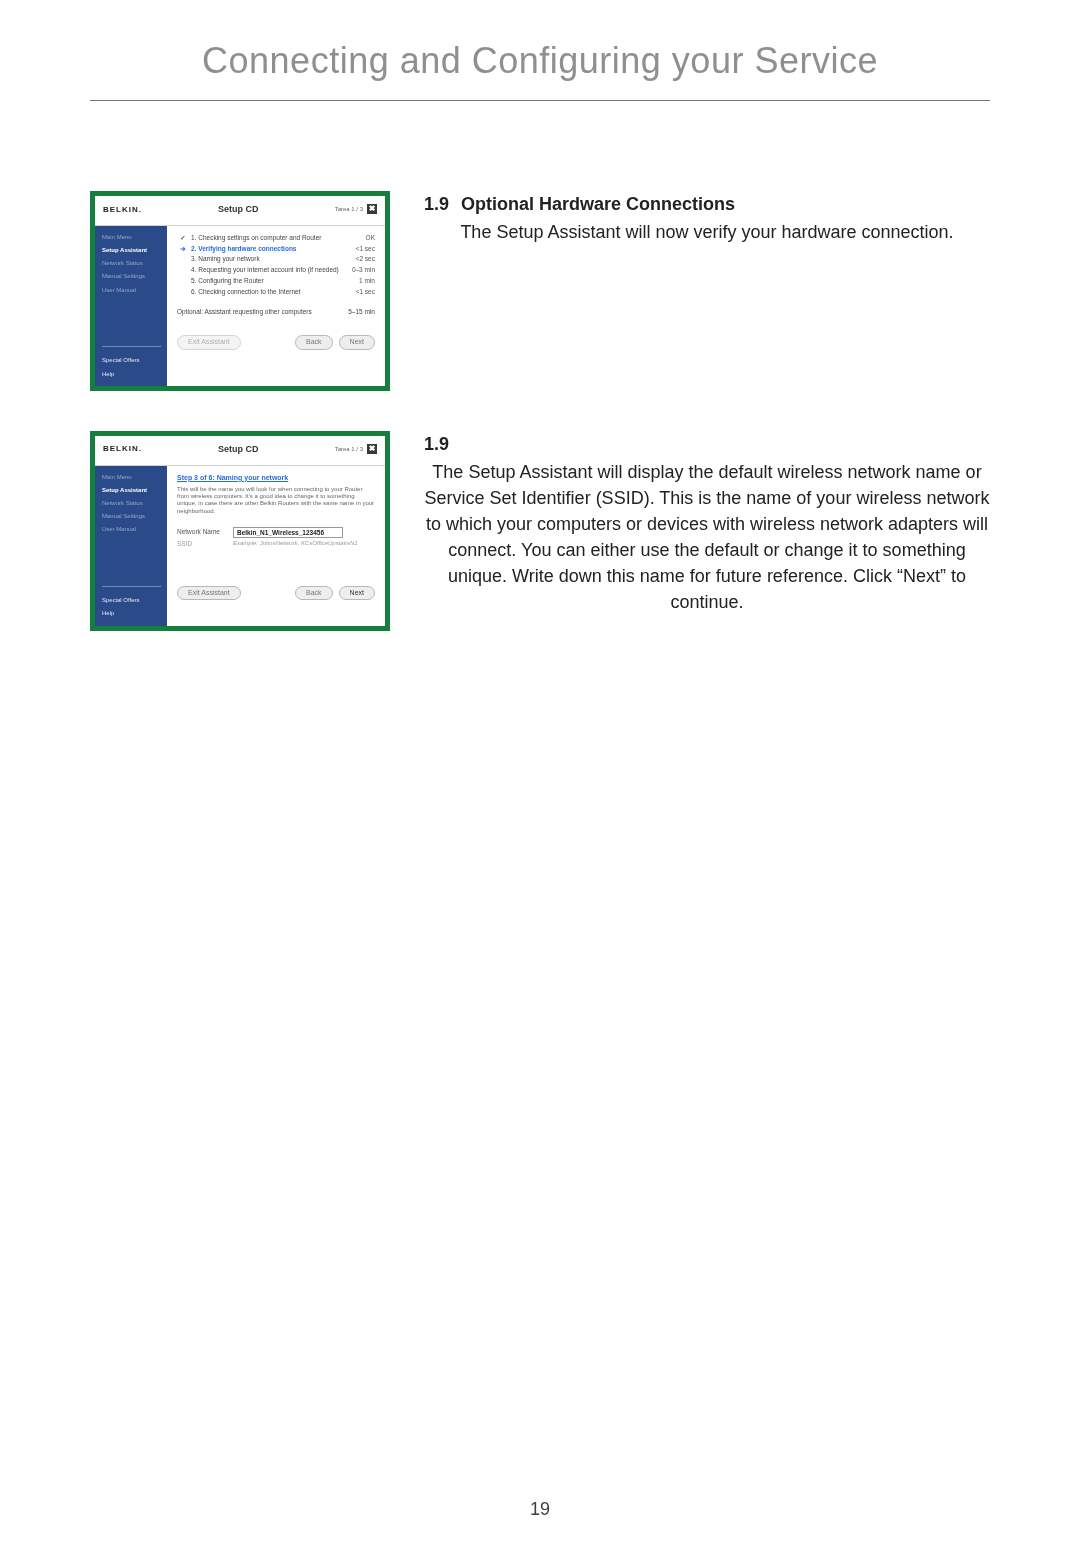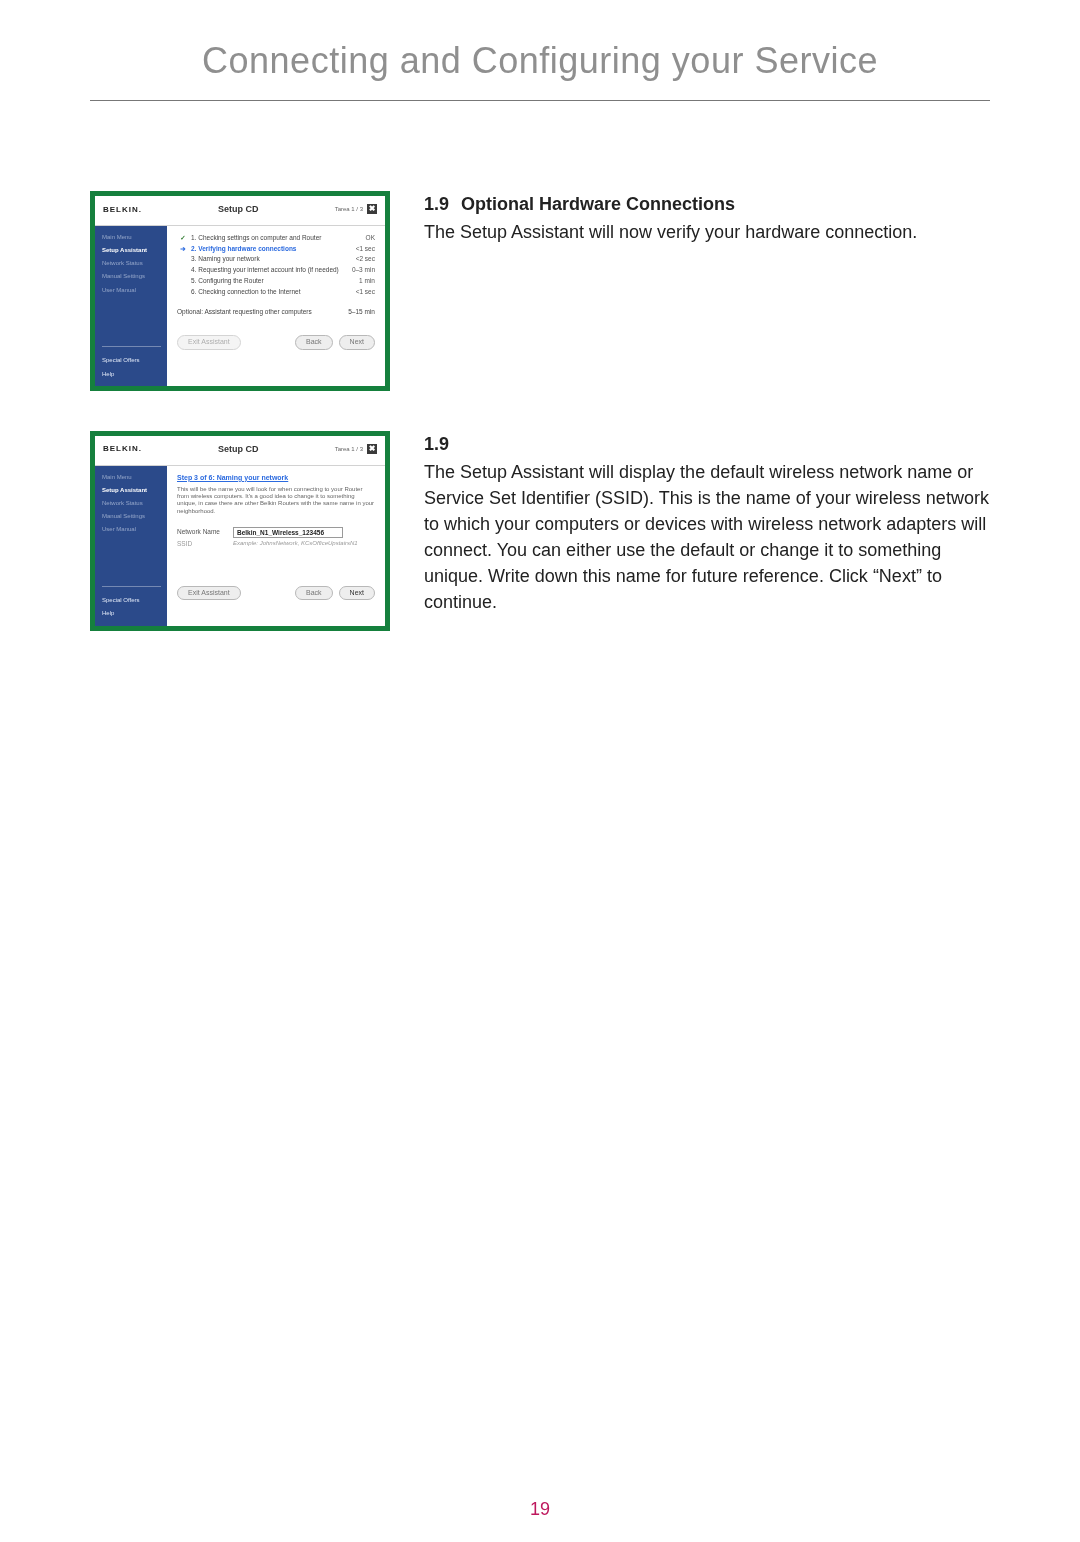--- a/index.html
+++ b/index.html
@@ -17,21 +17,21 @@
     margin-bottom: 90px;
   }
 
   .row { display: flex; gap: 34px; margin-bottom: 40px; }
   .shot-col { flex: 0 0 300px; }
   .text-col { flex: 1 1 auto; font-size: 18px; line-height: 1.45; }
   .text-col b, .sec-num { font-weight: 700; }
   .sec-head { display: flex; gap: 12px; }
   .sec-num { flex: 0 0 auto; }
   .sec-title { font-weight: 700; }
-  .sec-body { margin-top: 2px; }
+  .sec-body { margin-top: 2px; text-align: center; }
 
   
   .app {
     width: 300px;
     border: 5px solid #15803d;
     background: #fff;
     font-size: 6.5px;
     line-height: 1.2;
     color: #444;
   }
@@ -90,21 +90,21 @@
   .field-row { display: flex; align-items: center; gap: 8px; margin-bottom: 2px; }
   .field-row .lbl { width: 48px; color: #555; font-size: 6.5px; }
   .field-row .hint { color: #9a9a9a; font-size: 6px; font-style: italic; }
   .ssid-input {
     font-size: 6.5px; padding: 1px 3px; width: 110px;
     border: 1px solid #9a9a9a; background: #fff; font-weight: 700; color: #222;
   }
 
   .page-number {
     position: absolute; left: 0; right: 0; bottom: 22px;
-    text-align: center; font-size: 18px; color: #be185d;
+    text-align: center; font-size: 18px; color: #404040;
   }
 </style>
 </head>
 <body>
 
 <div class="page-title">Connecting and Configuring your Service</div>
 
 <div class="row">
 
   <div class="shot-col">

